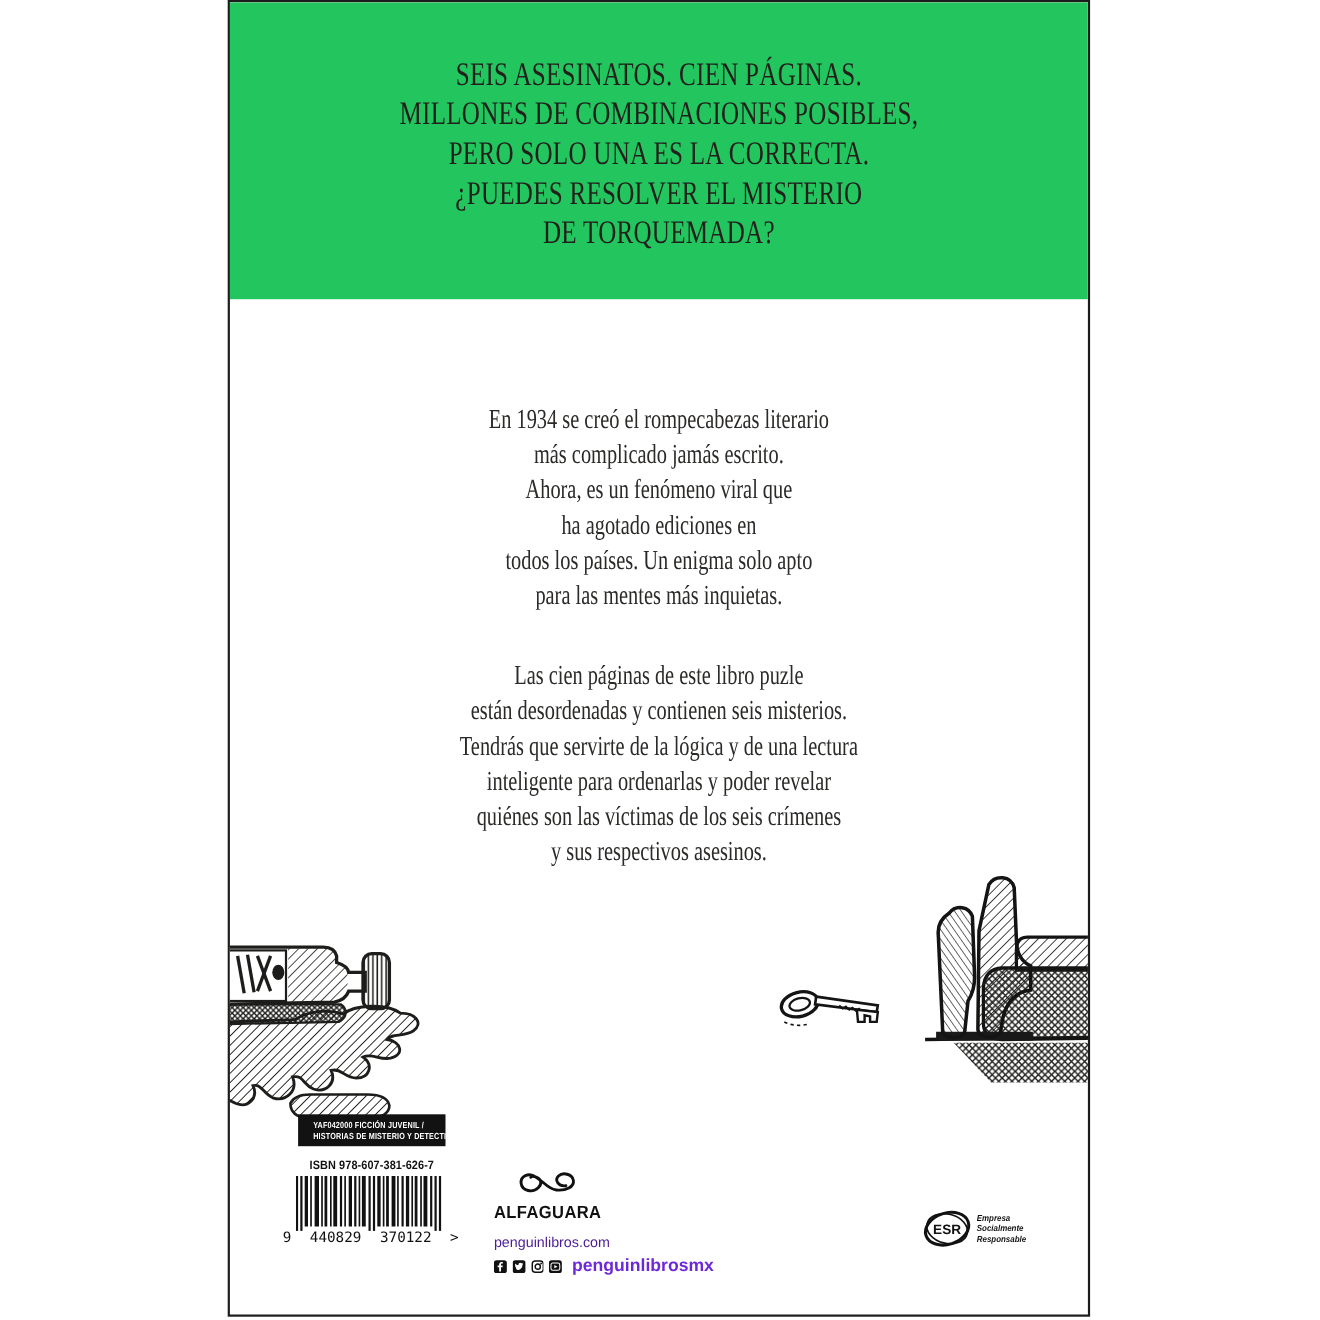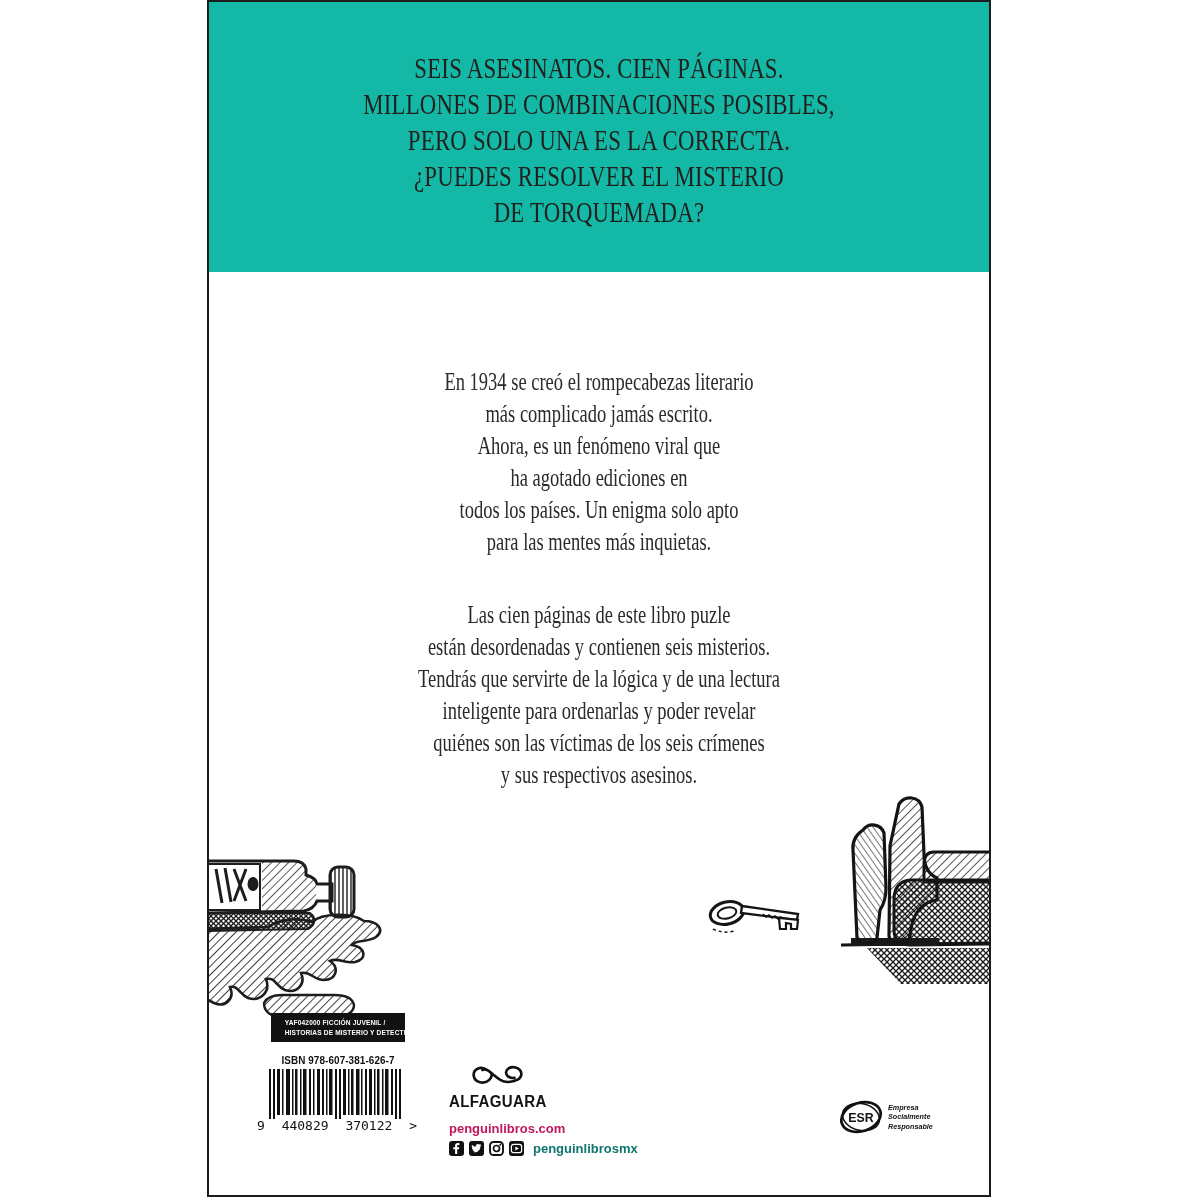--- a/index.html
+++ b/index.html
@@ -9,21 +9,21 @@
     -webkit-font-smoothing:antialiased;
   }
   .cover{
     position:absolute;left:207px;top:0;width:784px;height:1197px;
     box-sizing:border-box;border:2px solid #1c1c1c;background:#ffffff;
     overflow:hidden;
   }
   
   .banner{
     position:absolute;left:0;top:0;width:100%;height:270px;
-    background:#14b8a6;
+    background:#22c55e;
   }
   .banner-text{
     position:absolute;left:0;right:0;top:48px;text-align:center;
     font-family:"Liberation Serif",serif;font-weight:500;
     font-size:30px;line-height:36px;letter-spacing:.3px;color:#221f1c;
     transform:scaleX(.76);transform-origin:50% 0;white-space:nowrap;
   }
   
   .synopsis{
     position:absolute;left:0;width:780px;text-align:center;
@@ -61,25 +61,25 @@
   }
   .pub{
     position:absolute;left:240px;top:1060px;width:200px;
   }
   .pub-logo{margin-left:17px;}
   .pub-name{
     font-size:16px;font-weight:bold;letter-spacing:.4px;color:#111;
     margin-top:1px;white-space:nowrap;transform:scaleX(.94);transform-origin:0 0;
   }
   .pub-url{
-    font-size:13px;font-weight:bold;color:#be185d;margin-top:10px;white-space:nowrap;
+    font-size:13px;font-weight:normal;color:#4c1d95;margin-top:10px;white-space:nowrap;
   }
   .social-row{display:flex;align-items:center;margin-top:5px;}
   .social-row .sicon{width:15px;height:15px;margin-right:5px;}
-  .social-handle{font-size:13px;font-weight:bold;color:#0f766e;margin-left:4px;white-space:nowrap;}
+  .social-handle{font-size:16px;font-weight:bold;color:#6d28d9;margin-left:4px;white-space:nowrap;}
   .esr{
     position:absolute;left:630px;top:1093px;display:flex;align-items:center;
   }
   .esr-text{
     margin-left:5px;font-size:8px;line-height:9.5px;font-weight:bold;font-style:italic;
     color:#111;transform:scaleX(.9);transform-origin:0 50%;white-space:nowrap;
   }
 </style>
 </head>
 <body>

